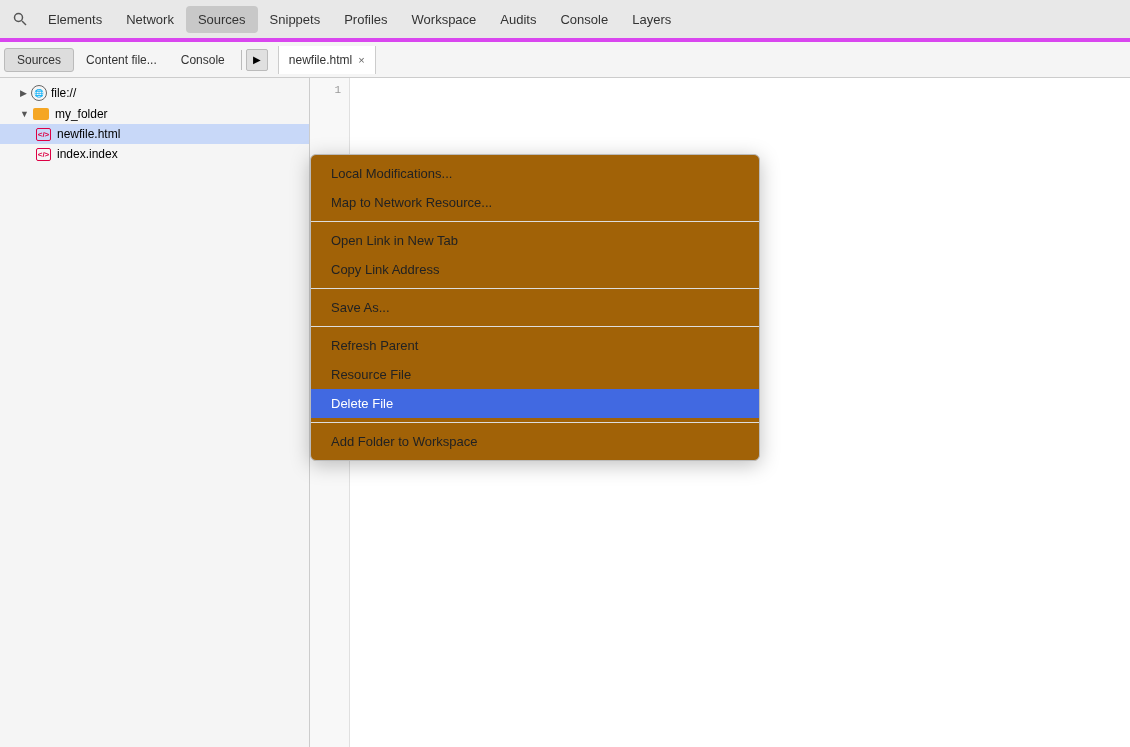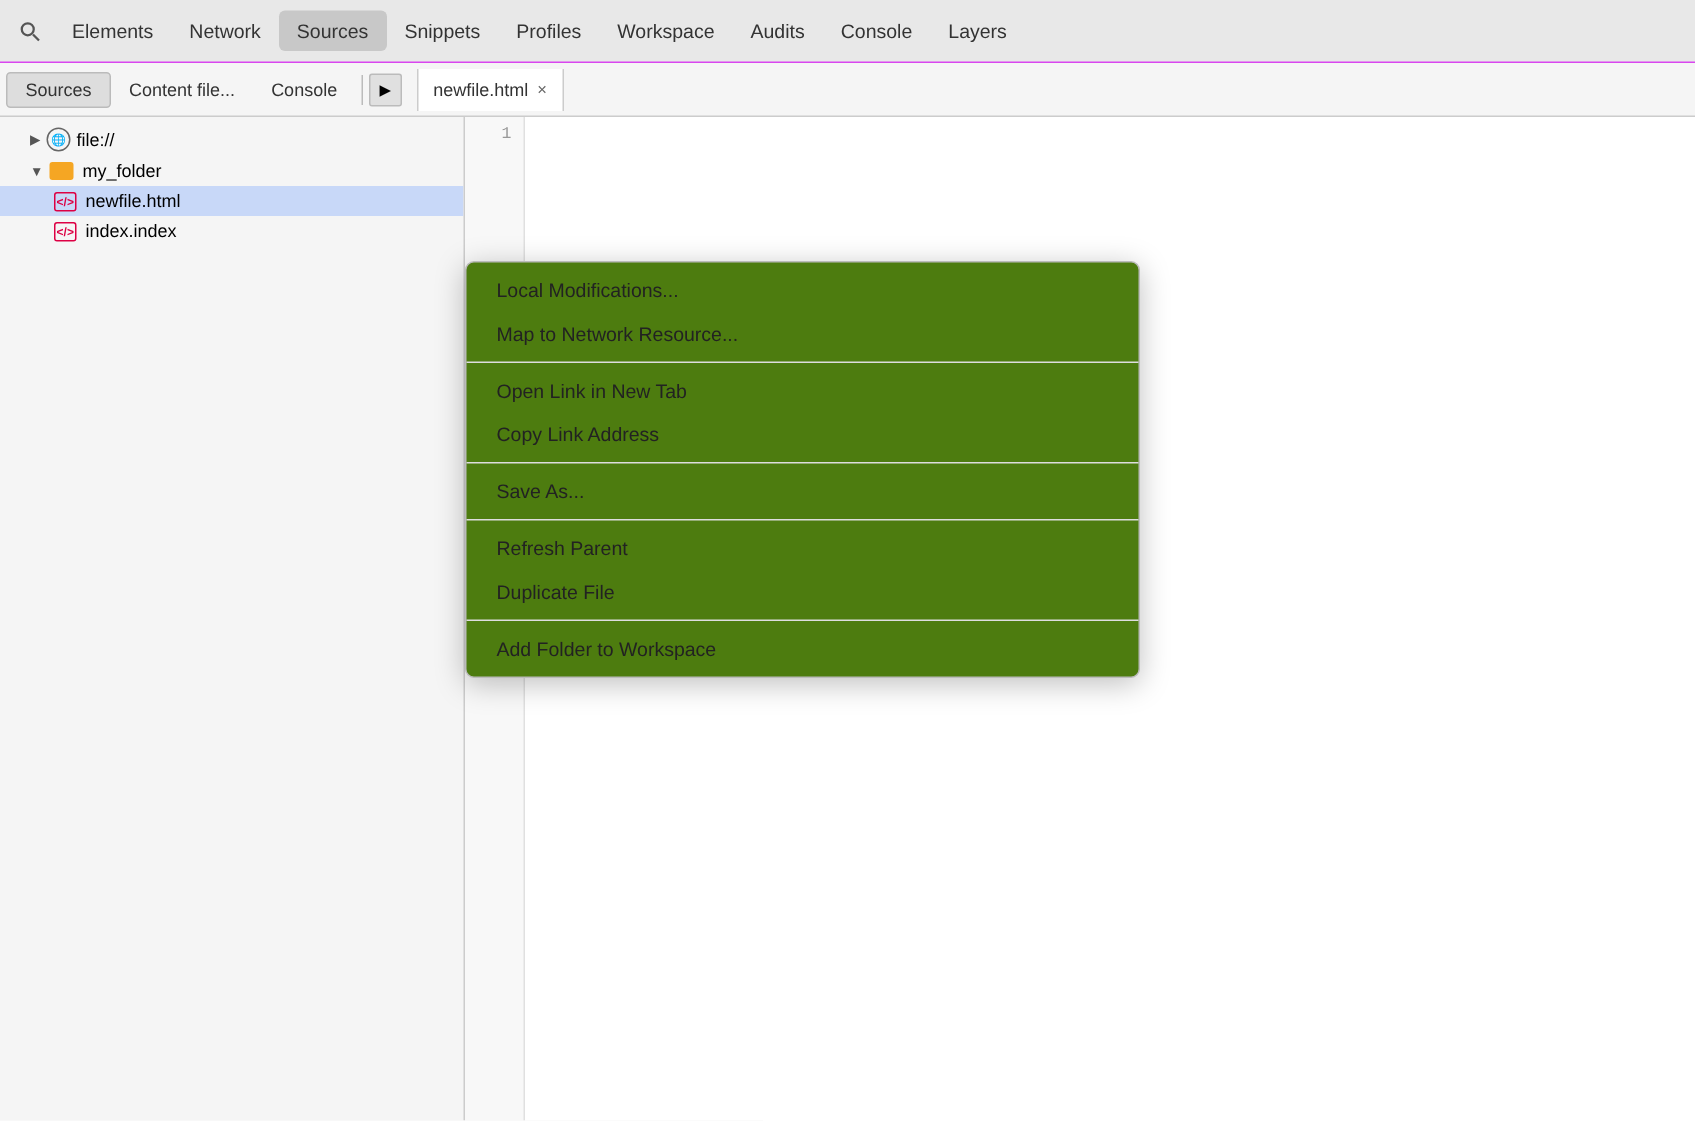--- a/index.html
+++ b/index.html
@@ -10,21 +10,21 @@
       width: 1130px;
       height: 747px;
       overflow: hidden;
     }
 
     
     .top-nav {
       display: flex;
       align-items: center;
       background: #e8e8e8;
-      border-bottom: 1px solid #d946ef;
+      border-bottom: 4px solid #d946ef;
       height: 42px;
       padding: 0 4px;
     }
     .top-nav-item {
       padding: 6px 12px;
       font-size: 13px;
       color: #333;
       cursor: pointer;
       border-radius: 4px;
       white-space: nowrap;
@@ -159,23 +159,23 @@
     }
     .line-number {
       height: 16px;
       line-height: 16px;
     }
 
     
     .context-menu {
       position: absolute;
       left: 310px;
-      top: 96px;
+      top: 76px;
       width: 450px;
-      background: #4d7c0f;
+      background: #a16207;
       border: 1px solid #bbb;
       border-radius: 6px;
       box-shadow: 0 4px 20px rgba(0,0,0,0.25);
       z-index: 100;
       padding: 4px 0;
     }
     .ctx-item {
       padding: 7px 20px;
       cursor: pointer;
       font-size: 13px;
@@ -262,18 +262,19 @@
   <div class="context-menu">
     <div class="ctx-item">Local Modifications...</div>
     <div class="ctx-item">Map to Network Resource...</div>
     <div class="ctx-separator"></div>
     <div class="ctx-item">Open Link in New Tab</div>
     <div class="ctx-item">Copy Link Address</div>
     <div class="ctx-separator"></div>
     <div class="ctx-item">Save As...</div>
     <div class="ctx-separator"></div>
     <div class="ctx-item">Refresh Parent</div>
-    <div class="ctx-item">Duplicate File</div>
+    <div class="ctx-item">Resource File</div>
+    <div class="ctx-item highlighted">Delete File</div>
     <div class="ctx-separator"></div>
     <div class="ctx-item">Add Folder to Workspace</div>
   </div>
 
 </div>
 
 </body></html>

